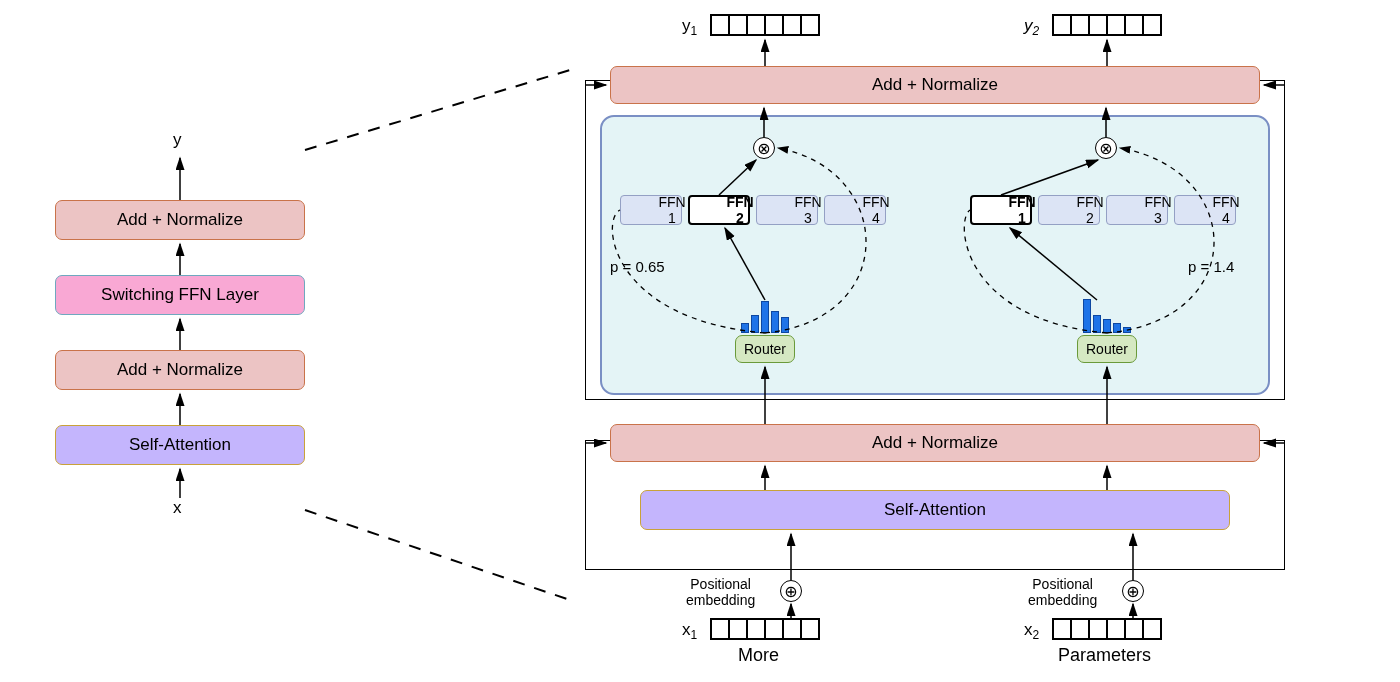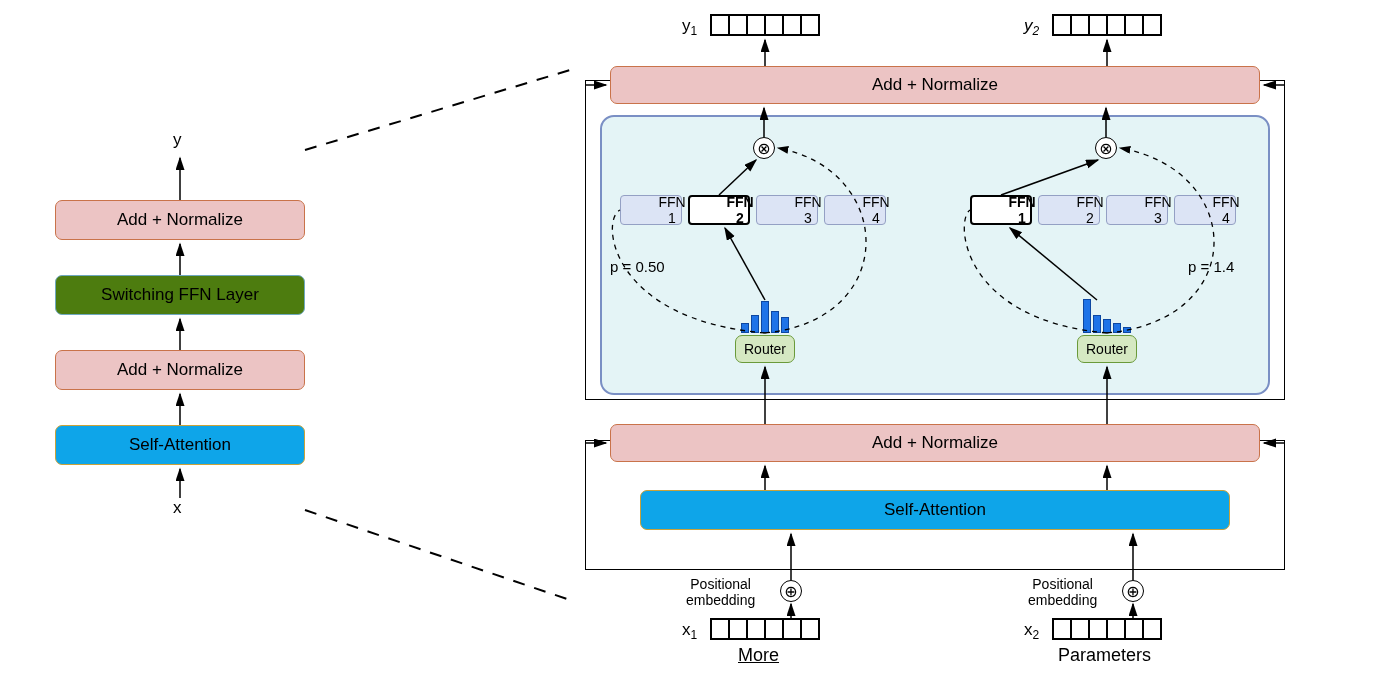--- a/index.html
+++ b/index.html
@@ -18,22 +18,22 @@
     border: 1px solid;
     border-radius: 7px;
     text-align: center;
     display: flex;
     align-items: center;
     justify-content: center;
     font-size: 17px;
     position: absolute;
   }
   .addnorm { background: #ecc4c4; border-color: #c9734a; }
-  .switch  { background: #4d7c0f; border-color: #6fa8bf; }
-  .selfatt { background: #0ea5e9; border-color: #c9a23a; }
+  .switch  { background: #f9a8d4; border-color: #6fa8bf; }
+  .selfatt { background: #c4b5fd; border-color: #c9a23a; }
   .router  { background: #d5e8c2; border-color: #6a9a3a; font-size: 14px; }
   .ffn     { background: #dce4f5; border-color: #94a0c4; font-size: 14px; width: 62px; height: 30px; border-radius: 4px; padding-left: 42px; }
   .ffn.selected { background: #fff; border: 2px solid #000; font-weight: bold; }
   .tokenbox { border: 2px solid #000; background:#fff; position:absolute; display:flex; }
   .tokenbox div { flex:1; border-right:2px solid #000; }
   .tokenbox div:last-child { border-right:none; }
   .lbl { position:absolute; font-size:17px; }
   .sub { font-size:12px; vertical-align: sub; }
   .bigpanel { position:absolute; background:#e4f4f6; border:2.5px solid #7a8fc4; border-radius:14px; }
   .outerbox { position:absolute; border:1.5px solid #000; }
@@ -98,21 +98,21 @@
 <div class="block ffn" style="left:620px; top:195px;">FFN 1</div>
 <div class="block ffn selected" style="left:688px; top:195px;">FFN 2</div>
 <div class="block ffn" style="left:756px; top:195px;">FFN 3</div>
 <div class="block ffn" style="left:824px; top:195px;">FFN 4</div>
 
 <div class="block ffn selected" style="left:970px; top:195px;">FFN 1</div>
 <div class="block ffn" style="left:1038px; top:195px;">FFN 2</div>
 <div class="block ffn" style="left:1106px; top:195px;">FFN 3</div>
 <div class="block ffn" style="left:1174px; top:195px;">FFN 4</div>
 
-<div class="lbl" style="left:610px; top:258px; font-size:15px;">p = 0.50</div>
+<div class="lbl" style="left:610px; top:258px; font-size:15px;">p = 0.65</div>
 <div class="lbl" style="left:1188px; top:258px; font-size:15px;">p = 1.4</div>
 
 <div class="circ" style="left:753px; top:137px;">⊗</div>
 <div class="circ" style="left:1095px; top:137px;">⊗</div>
 
 <div class="hist" style="left:740px; top:295px;">
   <div style="height:10px"></div>
     <div style="height:18px"></div>
     <div style="height:32px"></div>
     <div style="height:22px"></div>
@@ -145,21 +145,21 @@
 
 <div class="lbl" style="left:682px; top:620px;"><span>x</span><span class="sub">1</span></div>
 <div class="tokenbox" style="left:710px; top:618px; width:110px; height:22px;">
     <div></div>
     <div></div>
     <div></div>
     <div></div>
     <div></div>
     <div></div>
   </div>
-<div class="lbl" style="left:738px; top:645px; font-size:18px;text-decoration:underline;">More</div>
+<div class="lbl" style="left:738px; top:645px; font-size:18px;">More</div>
 
 <div class="lbl" style="left:1024px; top:620px;"><span>x</span><span class="sub">2</span></div>
 <div class="tokenbox" style="left:1052px; top:618px; width:110px; height:22px;">
     <div></div>
     <div></div>
     <div></div>
     <div></div>
     <div></div>
     <div></div>
   </div>

